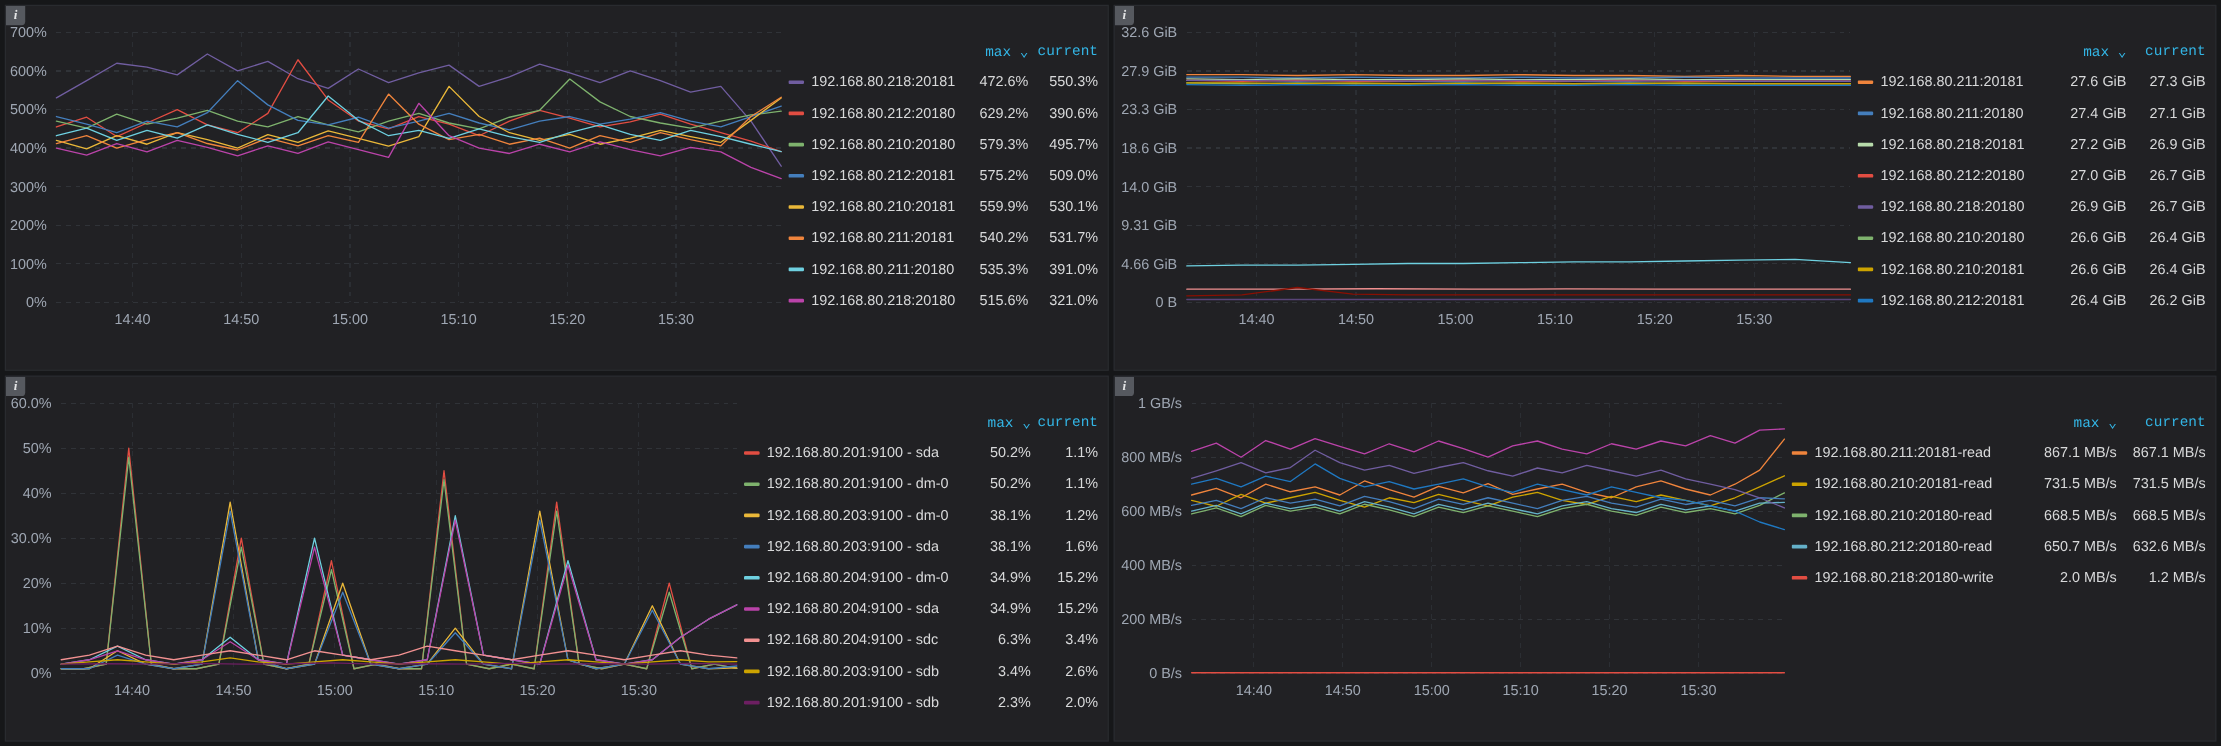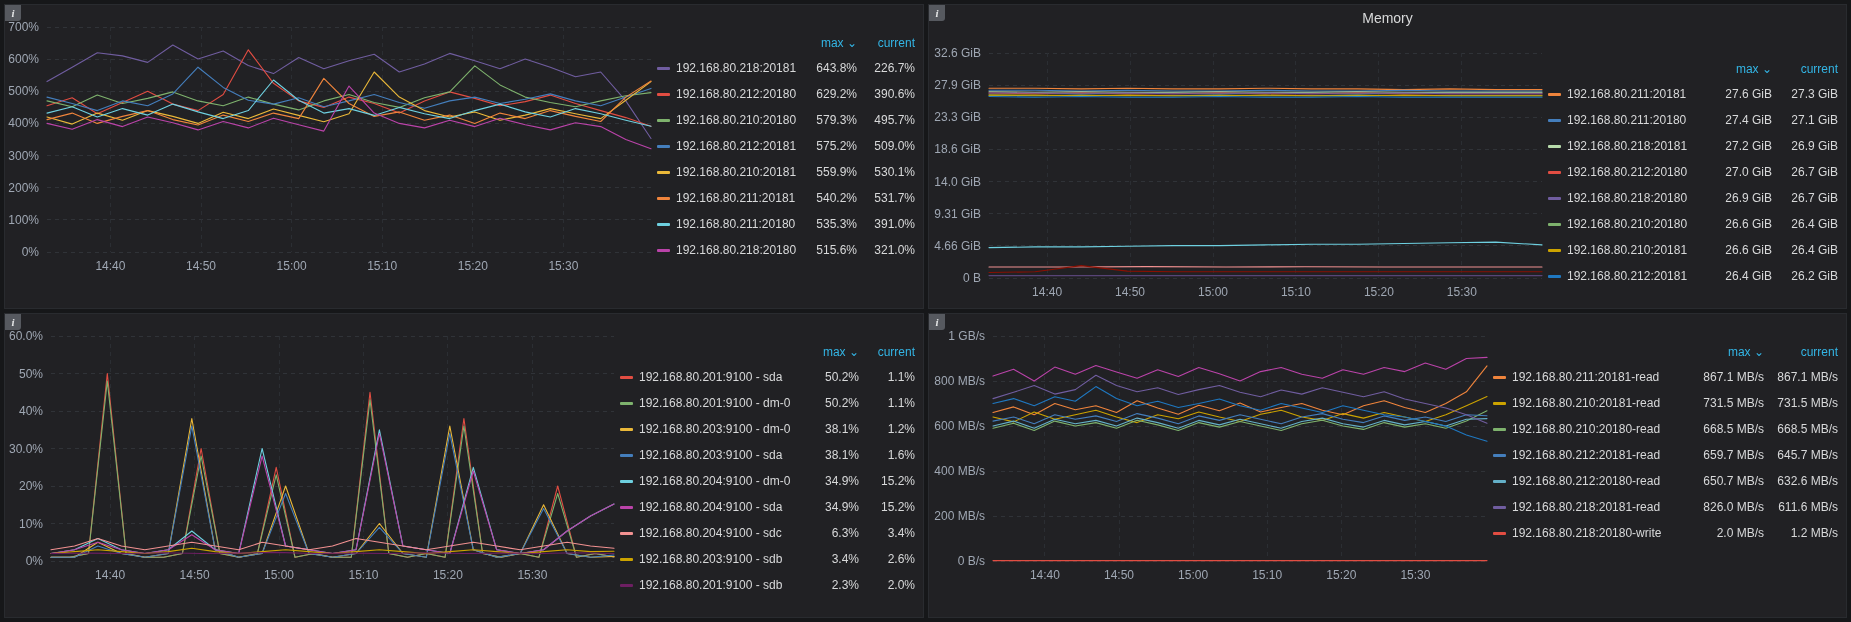--- a/index.html
+++ b/index.html
@@ -10,21 +10,21 @@
   .info{position:absolute;top:0;left:0;width:16px;height:16px;background:#56595f;color:#e4e5e6;
     font:italic bold 11px "Liberation Serif","DejaVu Serif",serif;display:flex;align-items:center;
     justify-content:center;border-bottom-right-radius:3px;z-index:3;cursor:pointer;}
   .phead{height:26px;flex:none;}
   .ptitle{display:block;text-align:center;line-height:26px;font-size:14px;font-weight:500;color:#d8d9da;cursor:pointer;}
   .content{flex:1;display:flex;min-height:0;overflow:hidden;padding-right:8px;}
   .chart{flex:1;min-width:0;height:100%;position:relative;}
   .chart svg{display:block;}
   .legend{flex:none;width:var(--lw);padding-top:26px;overflow:hidden;}
   .lrow{display:flex;align-items:center;height:26px;font-size:12px;color:#d8d9da;white-space:nowrap;}
-  .lhead{height:24px;}
+  .lhead{height:24px;font-family:Liberation Mono, monospace;}
   .lhead .lval{color:#33b5e5;cursor:pointer;}
   .swatch{flex:none;width:13px;height:3px;border-radius:1px;margin-right:6px;}
   .lname{flex:1;overflow:hidden;text-overflow:ellipsis;cursor:pointer;}
   .lval{flex:none;text-align:right;}
   .lval.max{width:var(--w1);}
   .lval.cur{width:var(--w2);}
   .p0{--lw:258px;--w1:54px;--w2:58px;}
   .p1{--lw:290px;--w1:62px;--w2:66px;}
   .p2{--lw:295px;--w1:52px;--w2:56px;}
   .p3{--lw:345px;--w1:70px;--w2:74px;}
@@ -80,22 +80,22 @@
       <div class="legend">
           <div class="lrow lhead">
             <span class="swatch" style="background:transparent"></span>
             <span class="lname"></span>
             <span class="lval max">max ⌄</span>
             <span class="lval cur">current</span>
           </div>
           <div class="lrow">
             <span class="swatch" style="background:#705DA0"></span>
             <span class="lname">192.168.80.218:20181</span>
-            <span class="lval max">643.8%</span>
-            <span class="lval cur">226.7%</span>
+            <span class="lval max">472.6%</span>
+            <span class="lval cur">550.3%</span>
           </div>
           <div class="lrow">
             <span class="swatch" style="background:#E24D42"></span>
             <span class="lname">192.168.80.212:20180</span>
             <span class="lval max">629.2%</span>
             <span class="lval cur">390.6%</span>
           </div>
           <div class="lrow">
             <span class="swatch" style="background:#7EB26D"></span>
             <span class="lname">192.168.80.210:20180</span>
@@ -131,23 +131,20 @@
             <span class="lname">192.168.80.218:20180</span>
             <span class="lval max">515.6%</span>
             <span class="lval cur">321.0%</span>
           </div>
         </div>
     </div>
   </section>
 
   <section class="panel p1">
     <div class="info">i</div>
-    <header class="phead">
-      <span class="ptitle">Memory</span>
-    </header>
     <div class="content">
       <div class="chart">
           <svg width="619" height="277" xmlns="http://www.w3.org/2000/svg">
             <line x1="60" y1="247.0" x2="613" y2="247.0" stroke="#303338" stroke-width="1" stroke-dasharray="4 4" shape-rendering="crispEdges"></line>
             <text x="52" y="251" fill="#9fa7b3" font-size="12" text-anchor="end">0 B</text>
             <line x1="60" y1="214.8" x2="613" y2="214.8" stroke="#303338" stroke-width="1" stroke-dasharray="4 4" shape-rendering="crispEdges"></line>
             <text x="52" y="218.8" fill="#9fa7b3" font-size="12" text-anchor="end">4.66 GiB</text>
             <line x1="60" y1="182.7" x2="613" y2="182.7" stroke="#303338" stroke-width="1" stroke-dasharray="4 4" shape-rendering="crispEdges"></line>
             <text x="52" y="186.7" fill="#9fa7b3" font-size="12" text-anchor="end">9.31 GiB</text>
             <line x1="60" y1="150.6" x2="613" y2="150.6" stroke="#303338" stroke-width="1" stroke-dasharray="4 4" shape-rendering="crispEdges"></line>
@@ -411,38 +408,26 @@
             <span class="lval max">731.5 MB/s</span>
             <span class="lval cur">731.5 MB/s</span>
           </div>
           <div class="lrow">
             <span class="swatch" style="background:#7EB26D"></span>
             <span class="lname">192.168.80.210:20180-read</span>
             <span class="lval max">668.5 MB/s</span>
             <span class="lval cur">668.5 MB/s</span>
           </div>
           <div class="lrow">
-            <span class="swatch" style="background:#447EBC"></span>
-            <span class="lname">192.168.80.212:20181-read</span>
-            <span class="lval max">659.7 MB/s</span>
-            <span class="lval cur">645.7 MB/s</span>
-          </div>
-          <div class="lrow">
             <span class="swatch" style="background:#64B0C8"></span>
             <span class="lname">192.168.80.212:20180-read</span>
             <span class="lval max">650.7 MB/s</span>
             <span class="lval cur">632.6 MB/s</span>
           </div>
           <div class="lrow">
-            <span class="swatch" style="background:#705DA0"></span>
-            <span class="lname">192.168.80.218:20181-read</span>
-            <span class="lval max">826.0 MB/s</span>
-            <span class="lval cur">611.6 MB/s</span>
-          </div>
-          <div class="lrow">
             <span class="swatch" style="background:#E24D42"></span>
             <span class="lname">192.168.80.218:20180-write</span>
             <span class="lval max">2.0 MB/s</span>
             <span class="lval cur">1.2 MB/s</span>
           </div>
         </div>
     </div>
   </section>
 
 </div>

